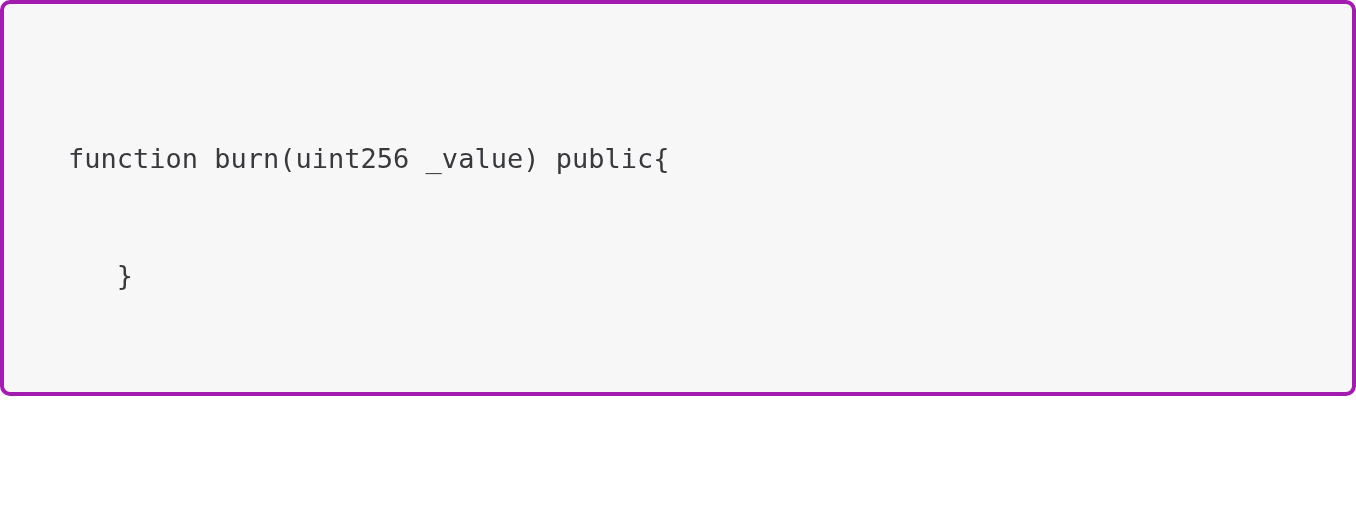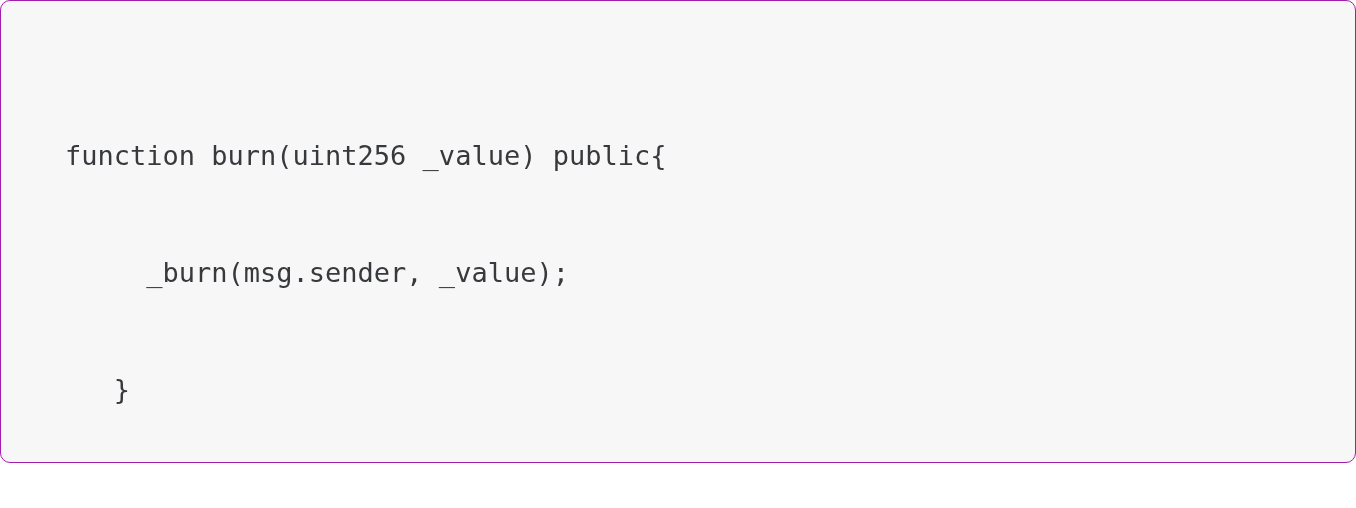--- a/index.html
+++ b/index.html
@@ -8,24 +8,24 @@
     background: #ffffff;
     width: 1356px;
     height: 508px;
     font-family: "DejaVu Sans", "Liberation Sans", sans-serif;
   }
   .code-card {
     position: absolute;
     left: 0;
     top: 0;
     width: 1356px;
-    height: 463px;
+    height: 396px;
     box-sizing: border-box;
     background: #f7f7f8;
-    border: 1px solid #a21caf;
+    border: 4px solid #a21caf;
     border-radius: 10px;
     overflow: hidden;
   }
   .code {
     margin: 0;
     padding: 57px 20px 0 64px;
     font-family: "DejaVu Sans Mono", "Liberation Mono", monospace;
     font-size: 27px;
     line-height: 39px;
     color: #37393c;
@@ -35,21 +35,20 @@
     min-height: 39px;
     white-space: pre;
   }
 </style>
 </head>
 <body>
 
 <div class="code-card">
   <div class="code">
     <div class="code-line">function burn(uint256 _value) public{</div>
-    <div class="code-line">     _burn(msg.sender, _value);</div>
     <div class="code-line">   }</div>
     <div class="code-line"></div>
     
     
     
     
     
     
   </div>
 </div>

